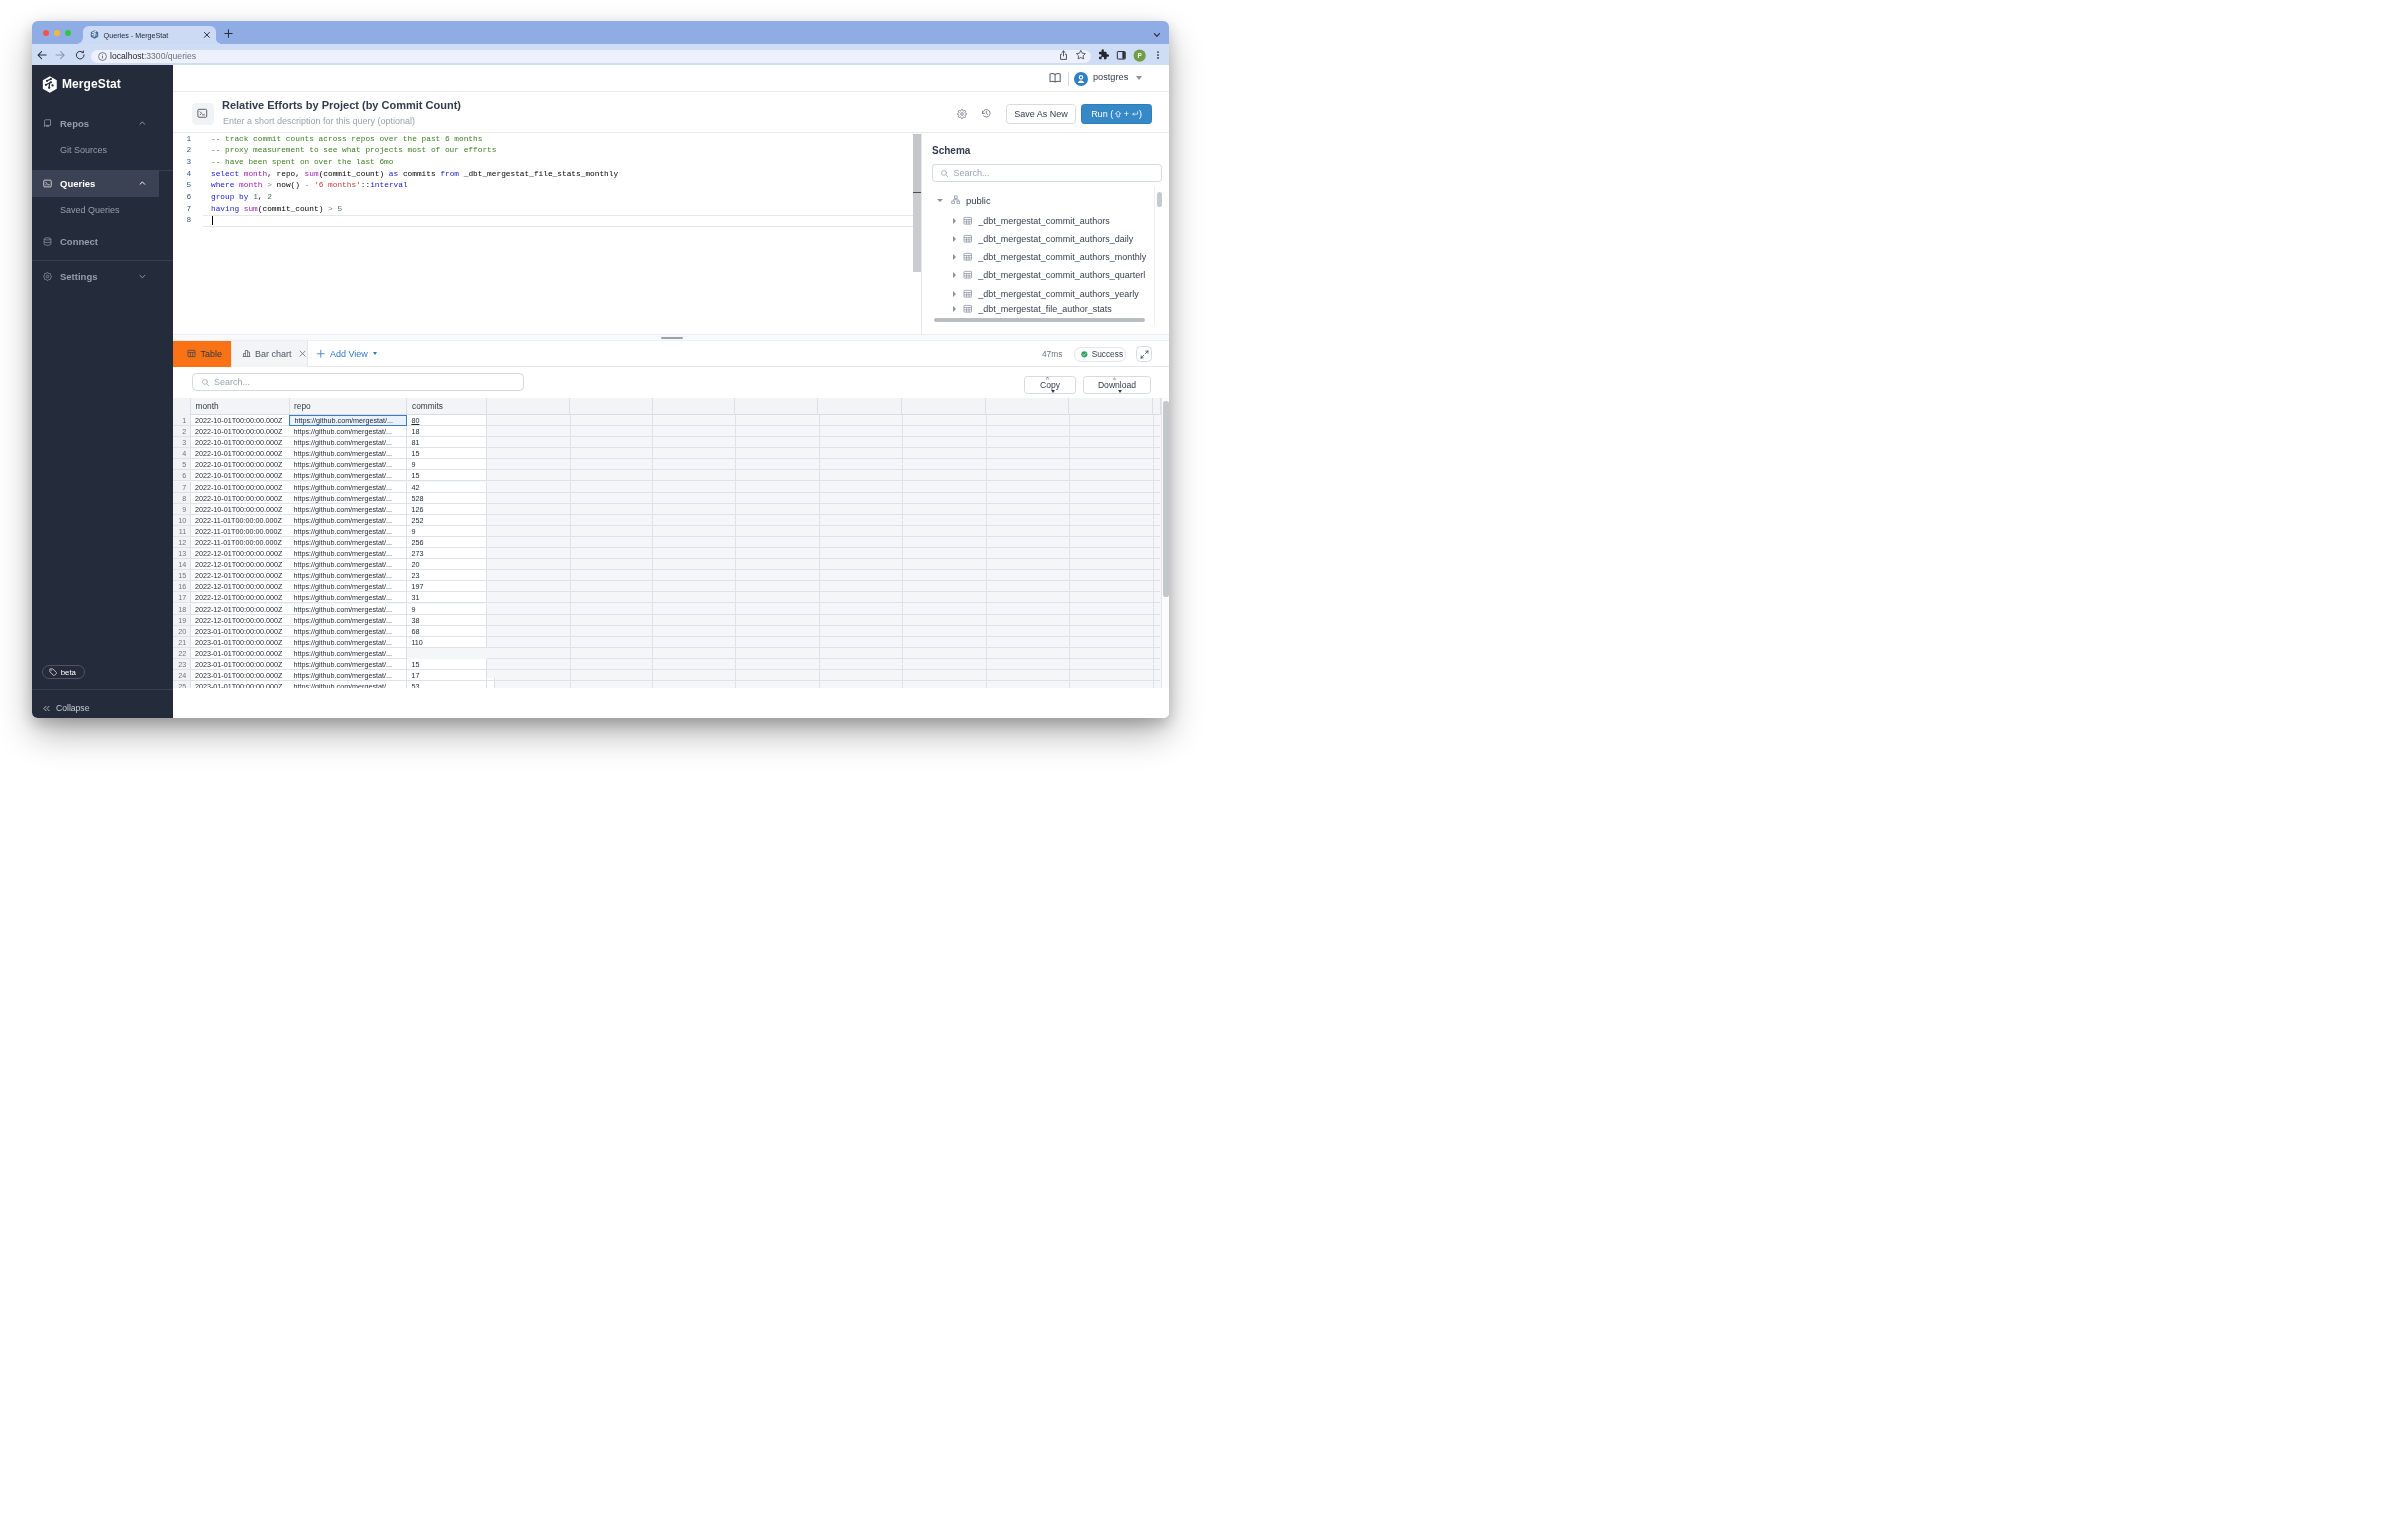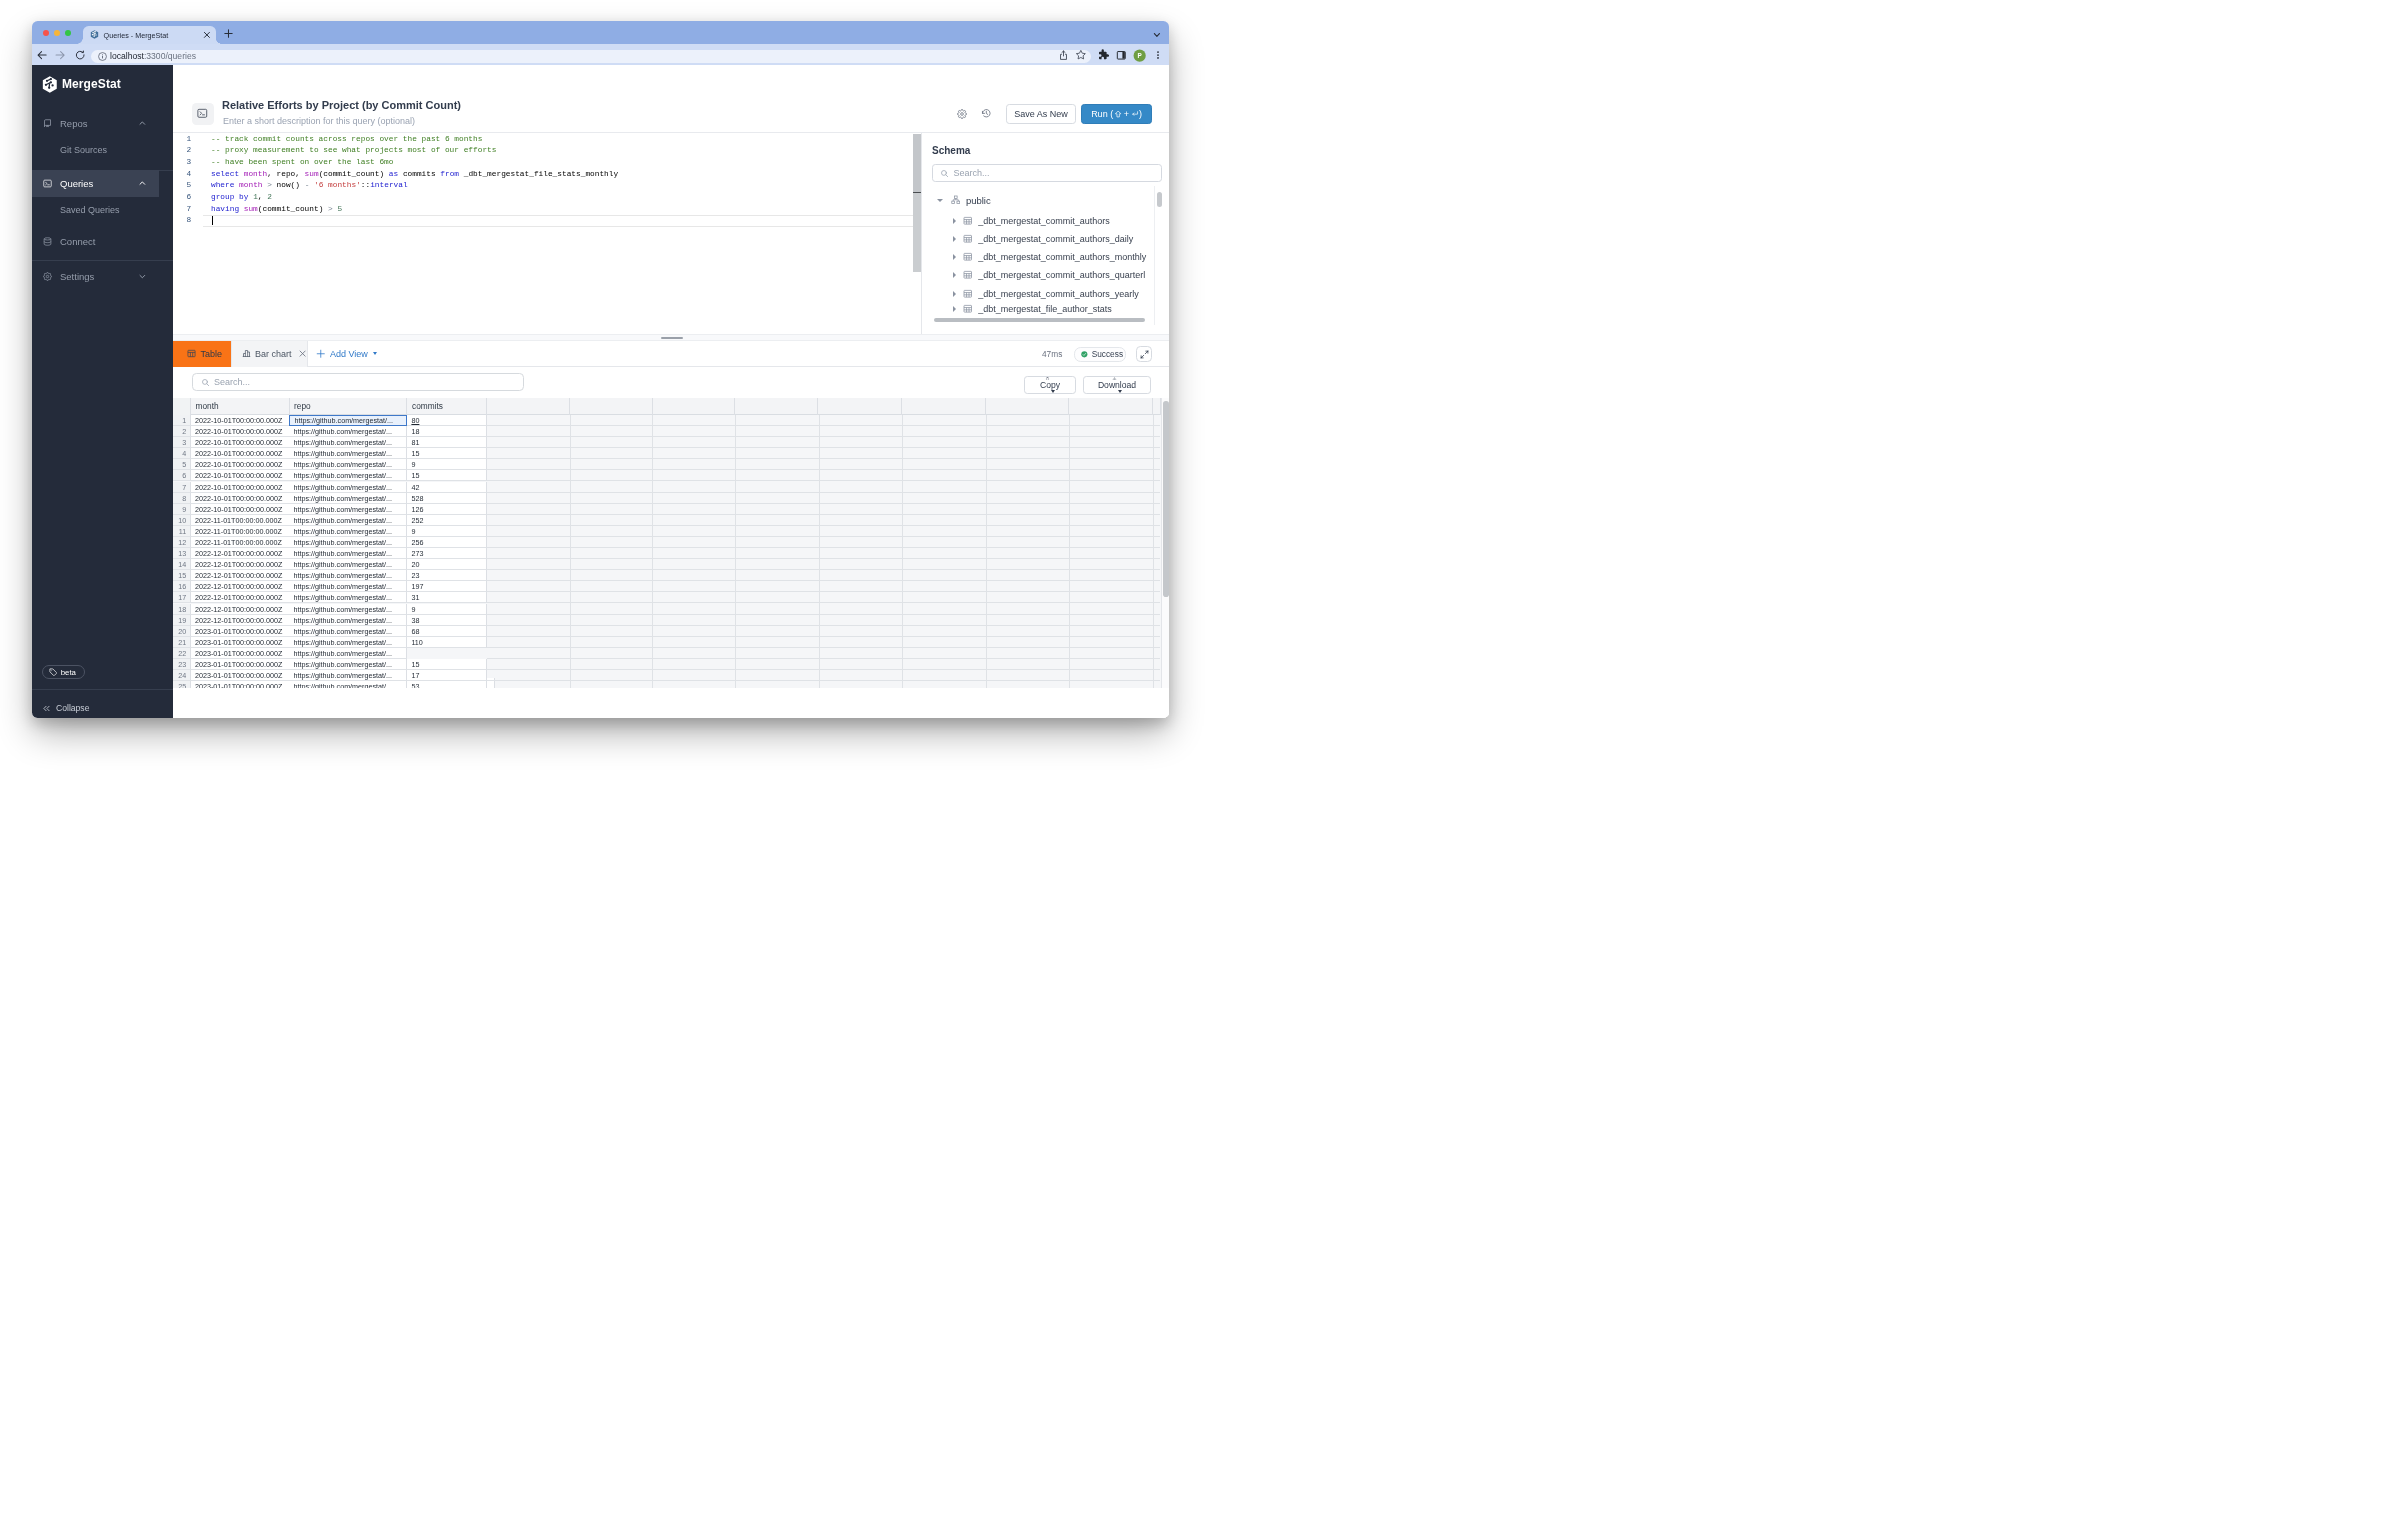--- a/index.html
+++ b/index.html
@@ -25,21 +25,21 @@
 #toolbar { position:absolute; left:0; top:23px; width:100%; height:21px; background:#cfdcf5; }
 .ticon { position:absolute; top:2.8px; height:17px; display:flex; align-items:center; justify-content:center; }
 #urlbar { position:absolute; left:59px; top:6.1px; width:1000px; height:13.3px; background:#ecf1fb; border-radius:7.2px; display:flex; align-items:center; }
 #urltxt { position:absolute; left:78px; top:7.2px; font-size:8.6px; color:#202632; }
 #urltxt span { color:#6a7280; }
 
 #page { position:absolute; left:0; top:44px; width:1137px; height:653px; background:#fff; }
 #sidebar { position:absolute; left:0; top:0; width:141px; height:653px; background:#242b3a; color:#969eac; }
 #slogo { position:absolute; left:10px; top:10.6px; display:flex; align-items:center; }
 #slogo .t { color:#fff; font-size:12px; font-weight:bold; margin-left:4.4px; letter-spacing:0.1px; }
-.snav { position:absolute; left:0; width:127px; height:27px; display:flex; align-items:center; font-size:9.5px; font-weight:400;padding-left:20px; }
+.snav { position:absolute; left:0; width:127px; height:27px; display:flex; align-items:center; font-size:9.5px; font-weight:700;padding-left:20px; }
 .snav .ic { position:absolute; left:11px; width:9px; height:9px; }
 .snav .tx { position:absolute; left:28px; }
 .snav .ch { position:absolute; right:13.3px; width:6.7px; height:6.7px; }
 .ssub { position:absolute; left:28px; font-size:9px; font-weight:500; }
 .sline { position:absolute; left:0; width:141px; height:0.6px; background:#363e4e; }
 #beta { position:absolute; left:10px; top:600px; width:43px; height:14px; border:0.6px solid #4c5363; border-radius:7.2px; color:#fff; font-size:7.8px; display:flex; align-items:center; }
 #collapse { position:absolute; left:10px; top:638px; color:#c9ced7; font-size:8.6px; display:flex; align-items:center;}
 
 #main { position:absolute; left:141px; top:0; width:997px; height:653px; background:#fff; }
 #topbar { position:absolute; left:0; top:0; width:997px; height:27px; border-bottom:0.6px solid #e8eaee; }
@@ -285,20 +285,34 @@
       <div class="sline" style="top:624px;"></div>
       <div id="collapse">
         <svg width="9" height="9" viewBox="0 0 24 24" fill="none" stroke="#c9ced7" stroke-width="2.2" stroke-linecap="round" stroke-linejoin="round">
             <path d="M11 6 L5 12 L11 18"></path>
             <path d="M19 6 L13 12 L19 18"></path>
           </svg>
         <span style="margin-left:5px;">Collapse</span>
       </div>
     </div>
     <div id="main">
+      <div id="topbar">
+        <svg style="position:absolute;left:876px;top:7.2px;" width="12.2" height="12.2" viewBox="0 0 24 24" fill="none" stroke="#575e6b" stroke-width="2" stroke-linejoin="round">
+            <path d="M2 4 C5 2.8 8.5 2.8 12 4.8 C15.5 2.8 19 2.8 22 4 V19 C19 17.8 15.5 17.8 12 19.8 C8.5 17.8 5 17.8 2 19 Z"></path>
+            <path d="M12 4.8 V19.8"></path>
+          </svg>
+        <div style="position:absolute;left:895px;top:7px;width:0.6px;height:14px;background:#d8dbe0;"></div>
+        <svg style="position:absolute;left:901px;top:6.7px;" width="14" height="14" viewBox="0 0 24 24">
+            <circle cx="12" cy="12" r="12" fill="#2d80c4"></circle>
+            <circle cx="12" cy="9.2" r="3" fill="none" stroke="#fff" stroke-width="1.8"></circle>
+            <path d="M6.5 19 A 5.6 5.6 0 0 1 17.5 19" fill="#fff"></path>
+          </svg>
+        <div style="position:absolute;left:920px;top:7.2px;font-size:9.2px;font-weight:500;color:#323c4b;">postgres</div>
+        <div style="position:absolute;left:963px;top:11px;width:0;height:0;border-left:3.3px solid transparent;border-right:3.3px solid transparent;border-top:4.2px solid #8a919d;"></div>
+      </div>
       <div id="qhead">
         <div id="qicon">
             <svg width="10.6" height="10.6" viewBox="0 0 24 24" fill="none" stroke="#3f4856" stroke-width="1.9">
               <rect x="2" y="3" width="20" height="18" rx="2.5"></rect>
               <path d="M7 8.5 L10.5 12 L7 15.5" stroke-linecap="round" stroke-linejoin="round"></path>
               <path d="M12.5 15.5 H17" stroke-linecap="round"></path>
             </svg>
           </div>
         <div id="qtitle">Relative Efforts by Project (by Commit Count)</div>
         <div id="qdesc">Enter a short description for this query (optional)</div>

